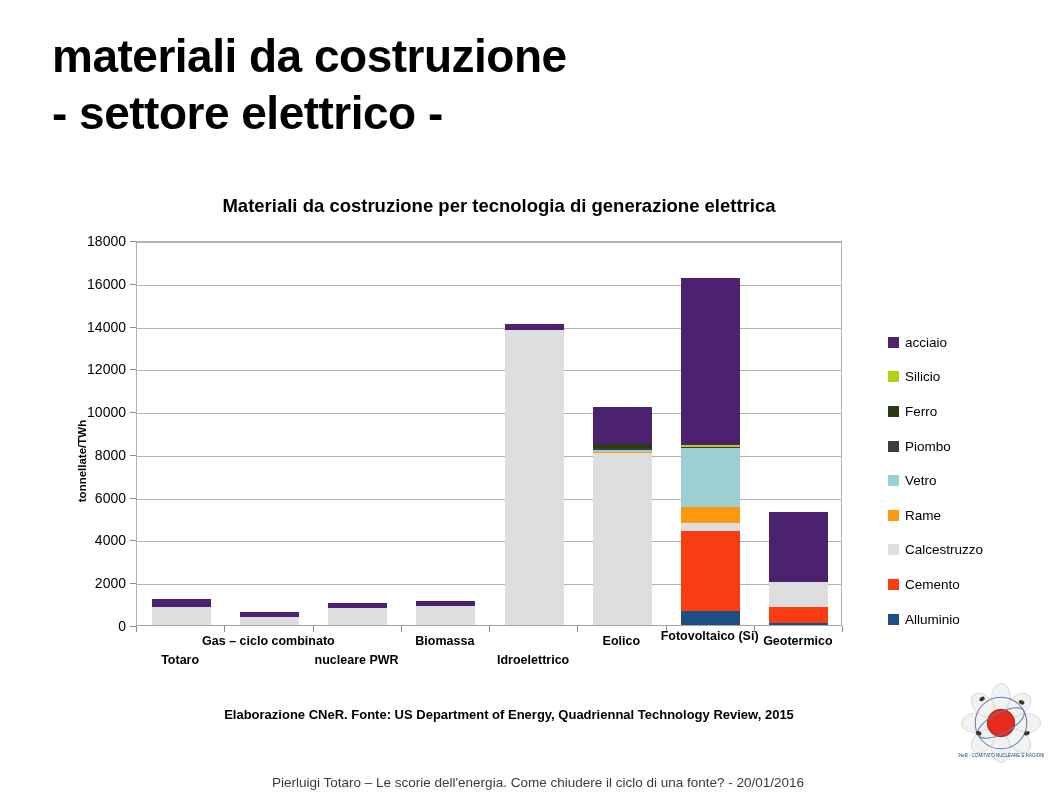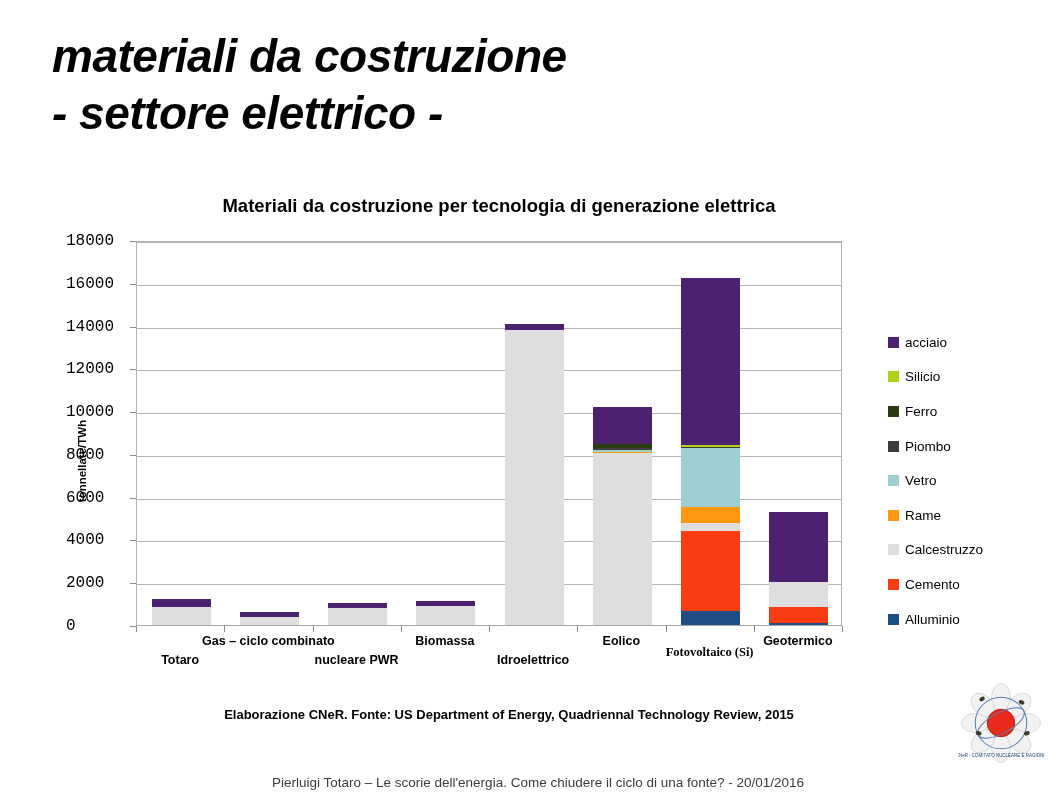--- a/index.html
+++ b/index.html
@@ -19,21 +19,20 @@
   #slide-title {
     position: absolute;
     left: 52px;
     top: 28px;
     width: 900px;
     font-size: 46px;
     font-weight: bold;
     line-height: 1.24;
     color: #000000;
     letter-spacing: -0.5px;
-    font-style: italic;
   }
   #slide-title .line { display: block; white-space: pre; }
 
   
   #chart-block {
     position: absolute;
     left: 0;
     top: 185px;
     width: 1058px;
     height: 560px;
@@ -84,25 +83,25 @@
     position: absolute;
     left: 0;
     right: 0;
     height: 0;
     border-top: 1px solid #b3b3b3;
   }
   .ytick-label {
     position: absolute;
     right: 0;
     width: 60px;
-    font-size: 16px;
+    text-align: right;
+    font-size: 14px;
     color: #000000;
     transform: translateY(-50%);
     white-space: nowrap;
-    font-family: Liberation Mono, monospace;
   }
   .ytick-mark {
     position: absolute;
     width: 6px;
     height: 0;
     border-top: 1px solid #8c8c8c;
   }
 
   
   .bar-group {
@@ -300,21 +299,21 @@
       <div class="xlabel" style="left: 268.375px; top: 449px;">Gas – ciclo combinato</div>
       <div class="xtick-mark" style="left: 312.5px; top: 441px;"></div>
       <div class="xlabel" style="left: 356.625px; top: 468px;">nucleare PWR</div>
       <div class="xtick-mark" style="left: 400.75px; top: 441px;"></div>
       <div class="xlabel" style="left: 444.875px; top: 449px;">Biomassa</div>
       <div class="xtick-mark" style="left: 489px; top: 441px;"></div>
       <div class="xlabel" style="left: 533.125px; top: 468px;">Idroelettrico</div>
       <div class="xtick-mark" style="left: 577.25px; top: 441px;"></div>
       <div class="xlabel" style="left: 621.375px; top: 449px;">Eolico</div>
       <div class="xtick-mark" style="left: 665.5px; top: 441px;"></div>
-      <div class="xlabel" style="left: 709.625px; top: 460px; font-family: Liberation Serif, serif;">Fotovoltaico (Si)</div>
+      <div class="xlabel" style="left: 709.625px; top: 444px;">Fotovoltaico (Si)</div>
       <div class="xtick-mark" style="left: 753.75px; top: 441px;"></div>
       <div class="xlabel" style="left: 797.875px; top: 449px;">Geotermico</div>
       <div class="xtick-mark" style="left: 842px; top: 441px;"></div>
     </div>
 
   <div id="legend">
       <div class="legend-row">
         <span class="legend-swatch" style="background: rgb(75, 33, 112);"></span>
         <span class="legend-label">acciaio</span>
       </div>

